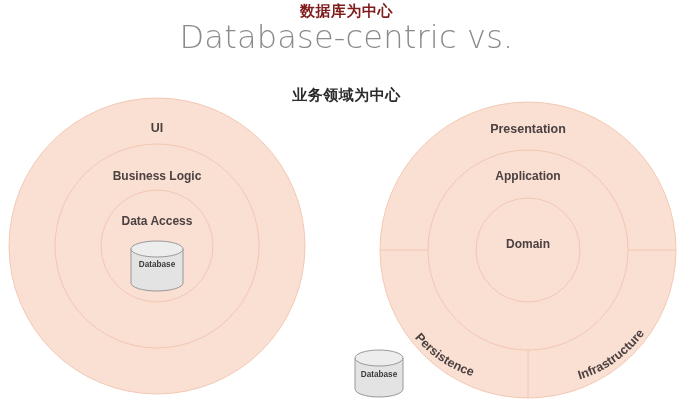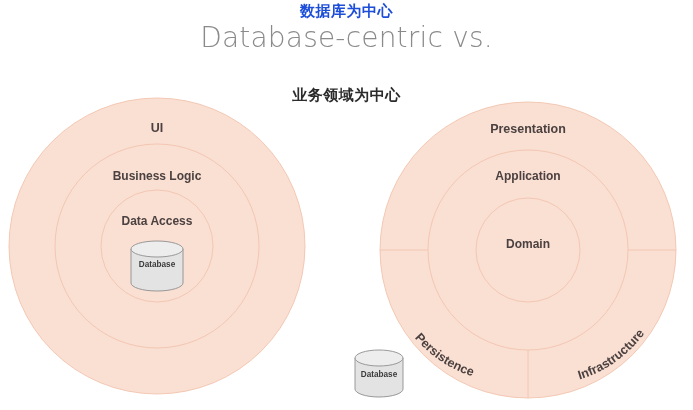--- a/index.html
+++ b/index.html
@@ -62,29 +62,29 @@
     width: 693px;
     text-align: center;
     pointer-events: none;
   }
   .cn-top {
     position: absolute;
     left: 0; top: 2px; width: 693px;
     font-family: "DejaVu Sans", sans-serif;
     font-size: 15px;
     font-weight: bold;
-    color: #1d4ed8;
+    color: #7f1d1d;
     line-height: 19px;
     letter-spacing: 0.5px;
   }
   .main-title {
     position: absolute;
     left: 0; top: 22px; width: 693px;
     font-family: "DejaVu Sans", sans-serif;
-    font-size: 28px;
+    font-size: 32px;
     font-weight: 300;
     color: #8a8a8a;
     line-height: 31px;
     letter-spacing: 0.2px;
   }
   .cn-bottom {
     position: absolute;
     left: 0; top: 86px; width: 693px;
     font-family: "DejaVu Sans", sans-serif;
     font-size: 15px;

